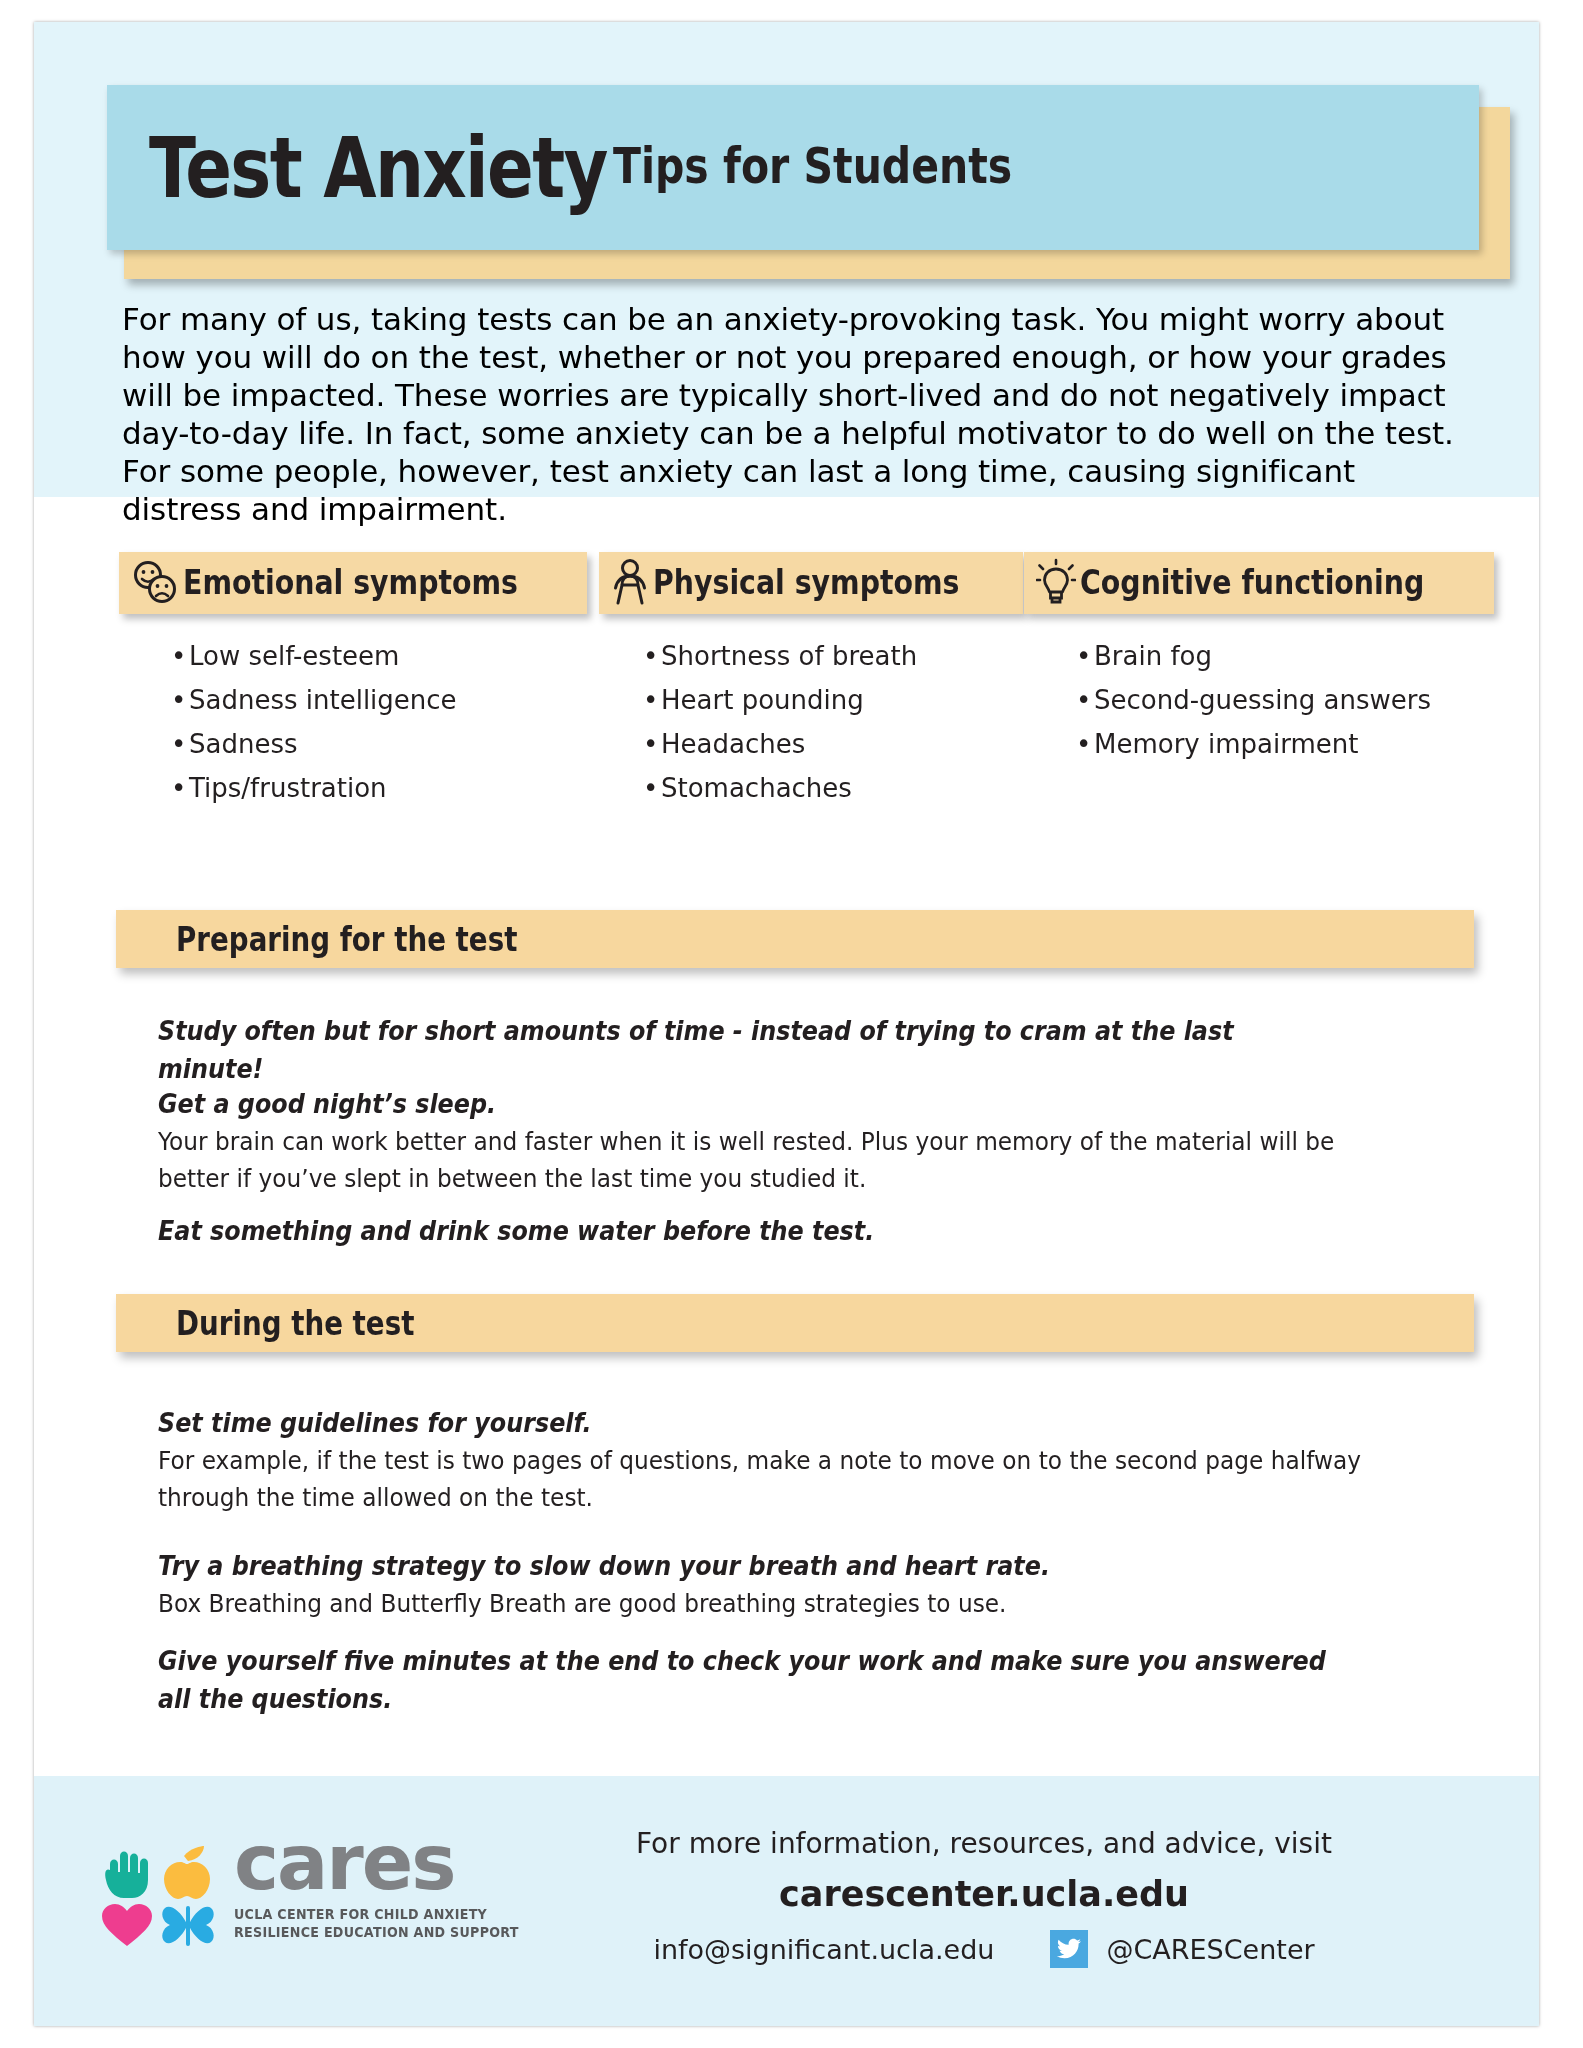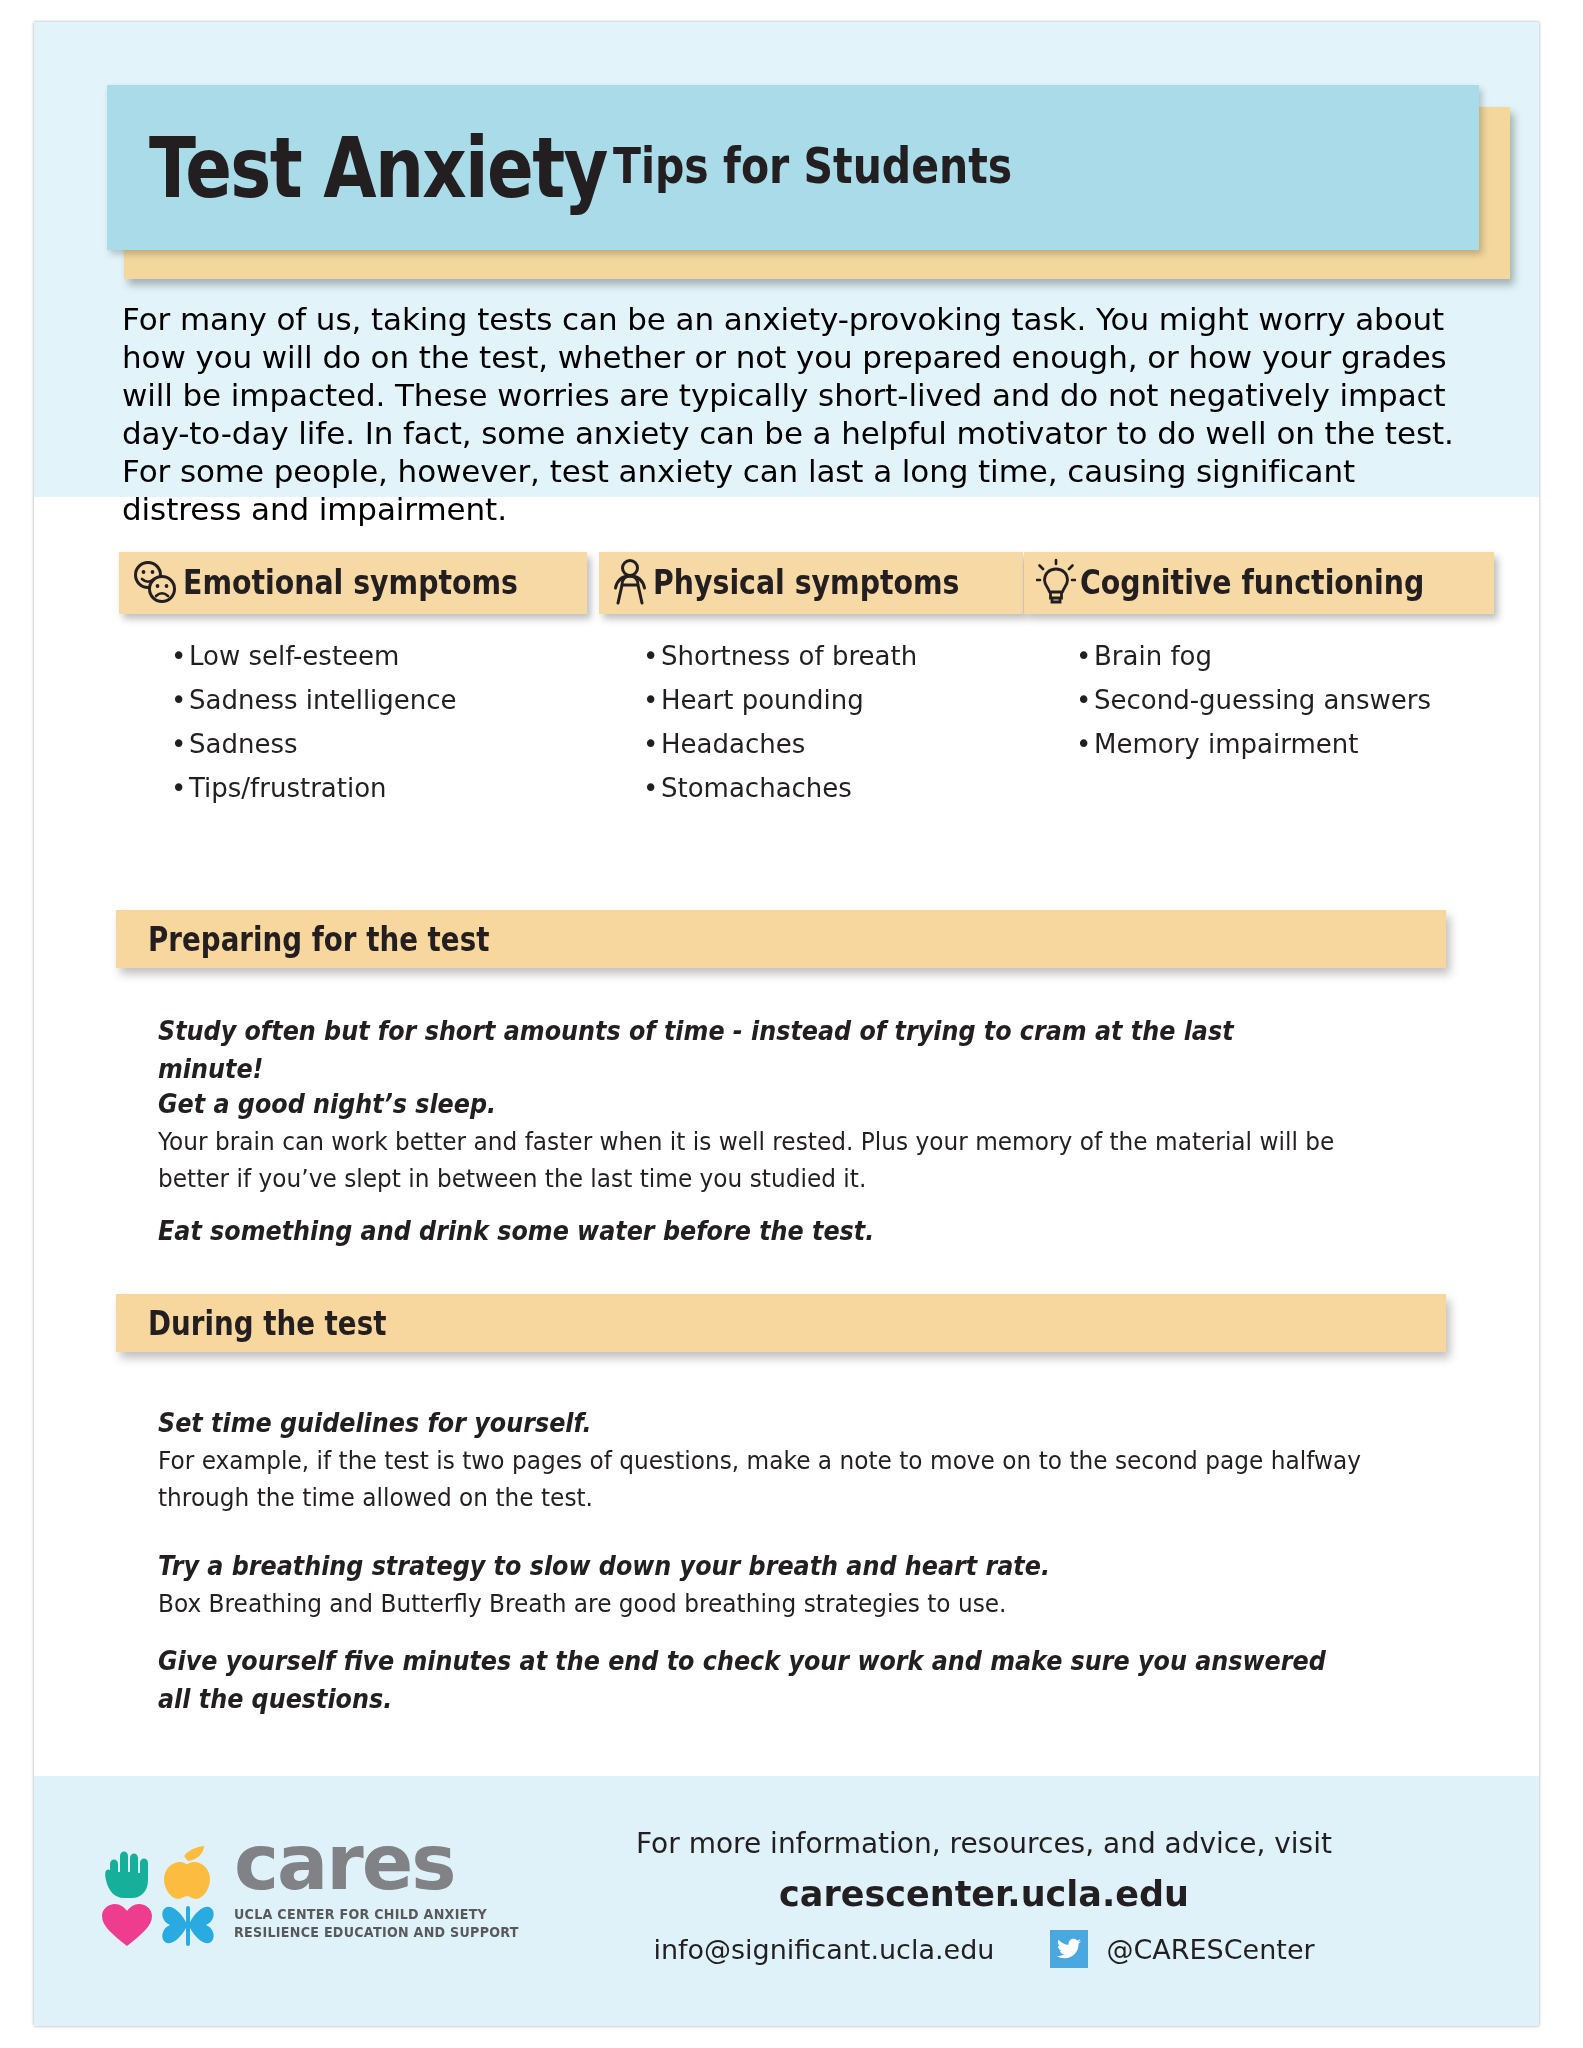--- a/index.html
+++ b/index.html
@@ -152,20 +152,21 @@
   
   .section-bar {
     position: absolute;
     left: 82px;
     width: 1330px;
     height: 58px;
     background: #f7d79e;
     box-shadow: 4px 6px 9px rgba(0,0,0,0.25);
     display: flex;
     align-items: center;
+    padding-left: 28px;
   }
   .section-bar .label {
     font-family: "DejaVu Sans", sans-serif;
     font-weight: bold;
     font-size: 33px;
     color: #231f20;
     margin-left: 32px;
     transform: scaleX(0.84);
     transform-origin: left center;
     white-space: nowrap;

